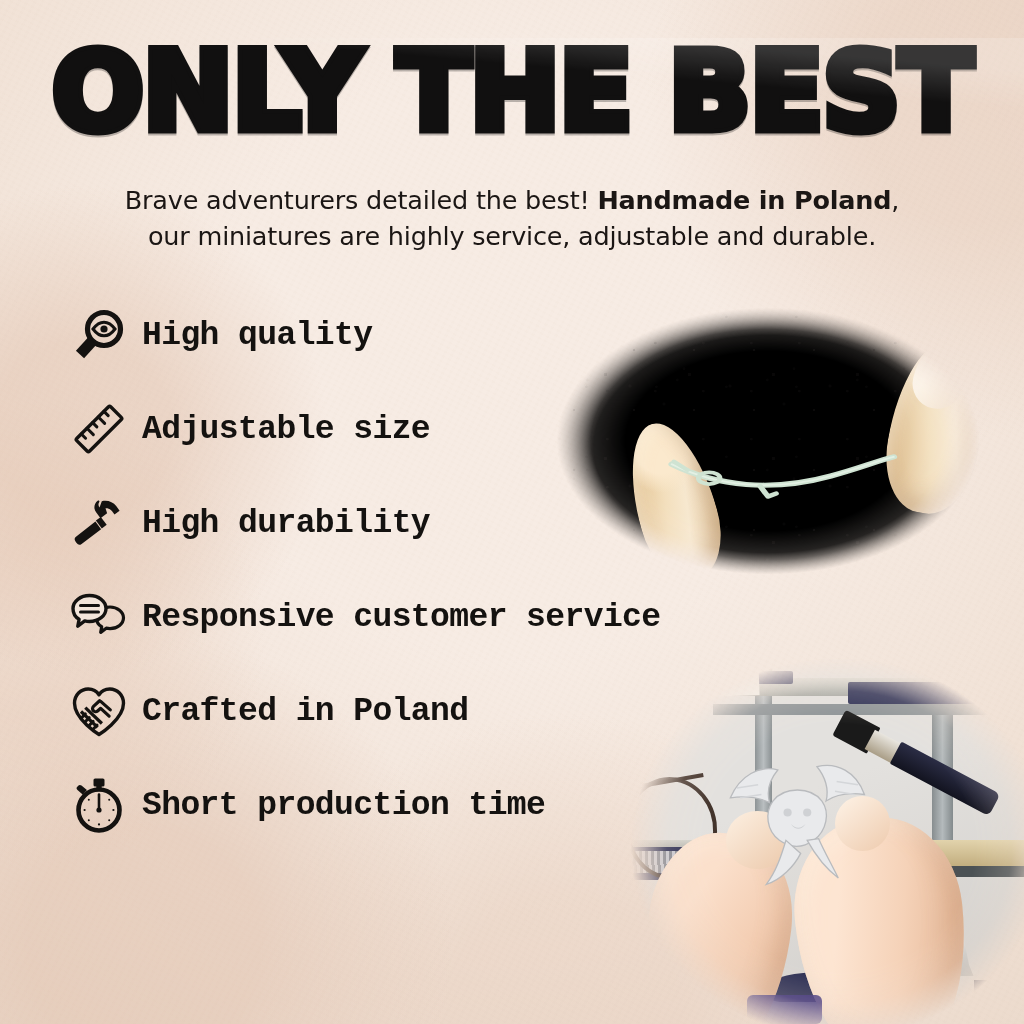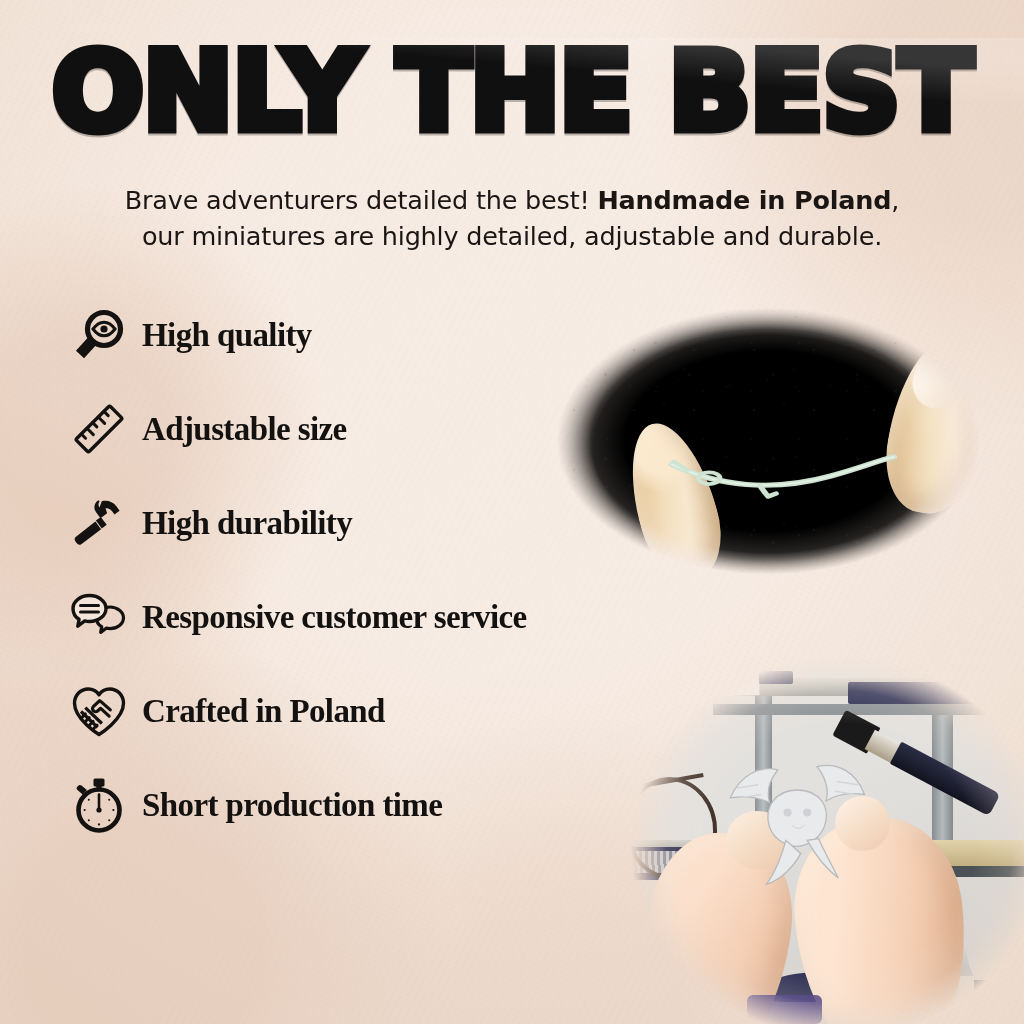--- a/index.html
+++ b/index.html
@@ -67,21 +67,21 @@
   .feature{
     display:flex; align-items:center;
     height:62px; margin-bottom:32px;
   }
   .feature .ico{
     width:74px; min-width:74px; height:62px;
     display:flex; align-items:center; justify-content:center;
   }
   .feature .ico svg{ display:block; }
   .feature .label{
-    font-family:Liberation Serif, serif;
+    font-family:Liberation Mono, monospace;
     font-weight:700;
     font-size:33px;
     letter-spacing:-.6px;
     color:#141210;
     white-space:nowrap;
     padding-left:6px;
   }
 
   
   .photo{ position:absolute; }
@@ -167,21 +167,21 @@
 
 <div id="poster">
 
   <div id="grain"></div>
 
   <div id="headline">ONLY THE BEST</div>
   <div id="headline-gloss"></div>
 
   <div id="subtitle">
     <span><span>Brave adventurers detailed the best! </span><b>Handmade in Poland</b><span>,</span></span><br>
-    <span>our miniatures are highly detailed, adjustable and durable.</span>
+    <span>our miniatures are highly service, adjustable and durable.</span>
   </div>
 
   <div id="features">
 
     <div class="feature">
       <span class="ico">
         <svg width="56" height="56" viewBox="0 0 56 56">
           <circle cx="33" cy="22" r="16.5" fill="none" stroke="#141210" stroke-width="5.2"></circle>
           <path d="M21.5 33.8 L9 47.5" stroke="#141210" stroke-width="11" stroke-linecap="butt"></path>
           <path d="M22 22c3.4-4.6 7.2-6.8 11-6.8S40.6 17.4 44 22c-3.4 4.6-7.2 6.8-11 6.8S25.4 26.6 22 22z" fill="none" stroke="#141210" stroke-width="3"></path>

